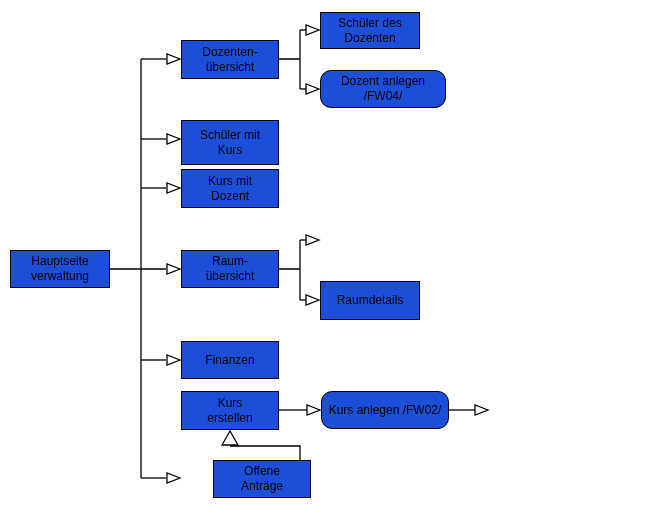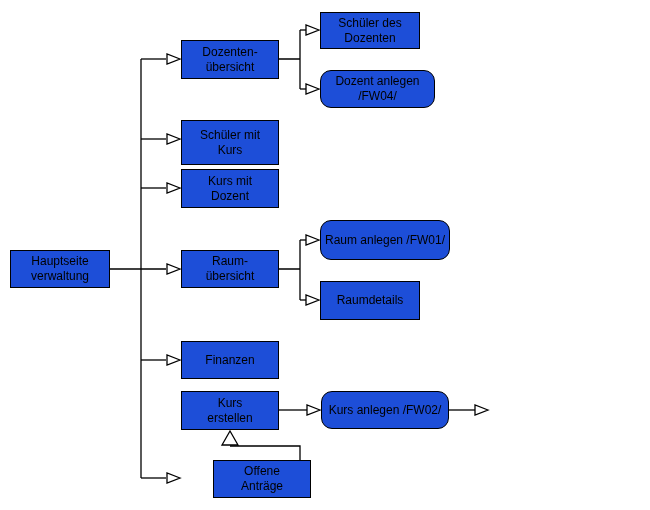--- a/index.html
+++ b/index.html
@@ -53,21 +53,21 @@
   
   #n-hauptseite            { left: 10px;  top: 250px; width: 100px; height: 38px; }
   #n-dozenten-uebersicht   { left: 181px; top: 40px;  width: 98px;  height: 39px; }
   #n-schueler-mit-kurs     { left: 181px; top: 120px; width: 98px;  height: 45px; }
   #n-kurs-mit-dozent       { left: 181px; top: 169px; width: 98px;  height: 39px; }
   #n-raum-uebersicht       { left: 181px; top: 250px; width: 98px;  height: 38px; }
   #n-finanzen              { left: 181px; top: 341px; width: 98px;  height: 38px; }
   #n-kurs-erstellen        { left: 181px; top: 391px; width: 98px;  height: 39px; }
   #n-offene-antraege       { left: 181px; top: 460px; width: 98px;  height: 38px; margin-left: 32px; }
   #n-schueler-des-dozenten { left: 320px; top: 12px;  width: 100px; height: 37px; }
-  #n-dozent-anlegen        { left: 320px; top: 70px;  width: 115px; height: 38px; }
+  #n-dozent-anlegen        { left: 320px; top: 70px;  width: 126px; height: 38px; }
   #n-raum-anlegen          { left: 320px; top: 220px; width: 130px; height: 40px; }
   #n-raumdetails           { left: 320px; top: 281px; width: 100px; height: 39px; }
   #n-kurs-anlegen          { left: 321px; top: 391px; width: 128px; height: 38px; }
   #n-unterricht-anlegen    { left: 489px; top: 390px; width: 151px; height: 39px; }
 </style>
 </head>
 <body>
 
 <div id="canvas">
 
@@ -156,23 +156,20 @@
 
   <div class="node" id="n-schueler-des-dozenten">
     <span class="lbl">Schüler des
 Dozenten</span>
   </div>
 
   <div class="node rounded" id="n-dozent-anlegen">
     <span class="lbl">Dozent anlegen /FW04/</span>
   </div>
 
-  <div class="node rounded" id="n-raum-anlegen">
-    <span class="lbl">Raum anlegen /FW01/</span>
-  </div>
 
   <div class="node" id="n-raumdetails">
     <span class="lbl">Raumdetails</span>
   </div>
 
   <div class="node rounded" id="n-kurs-anlegen">
     <span class="lbl">Kurs anlegen /FW02/</span>
   </div>
 
 

